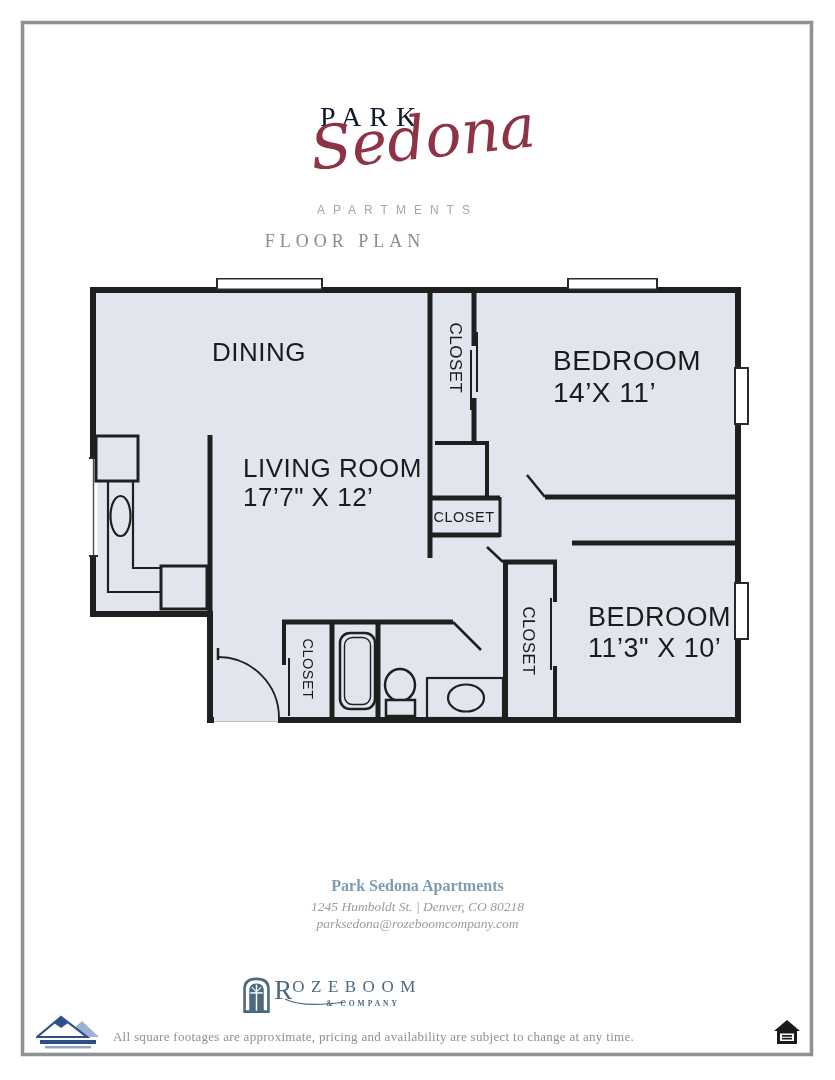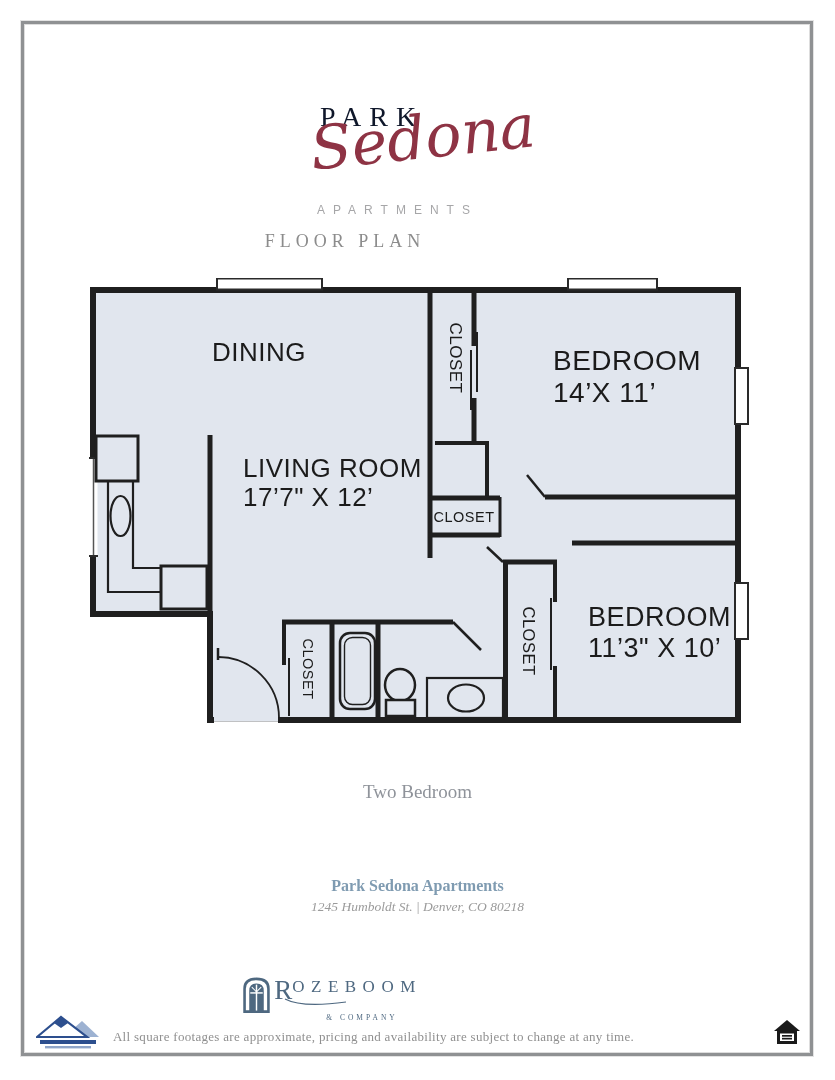--- a/index.html
+++ b/index.html
@@ -28,21 +28,21 @@
   .c-name{font-size:16px;font-weight:bold;color:#7f9bb1;margin-bottom:3px;}
   .c-line{font-size:13.5px;line-height:17px;font-style:italic;}
   .c-phone{margin-top:2px;}
 
   
   .rozeboom{position:absolute;top:977px;left:0;width:665px;display:flex;justify-content:center;}
   .rz-inner{display:flex;align-items:flex-start;position:relative;}
   .rz-text{position:relative;color:#4e6880;margin-left:4px;white-space:nowrap;}
   .rz-r{font-size:27px;line-height:27px;vertical-align:top;}
   .rz-rest{font-size:17px;letter-spacing:6.5px;vertical-align:2px;}
-  .rz-co{position:absolute;left:52px;top:36px;font-size:7.5px;letter-spacing:3px;font-weight:normal;
+  .rz-co{position:absolute;left:52px;top:22px;font-size:7.5px;letter-spacing:3px;font-weight:bold;
          font-family:"Liberation Serif",serif;}
   .rz-swoosh{position:absolute;left:10px;top:21px;}
 
   .disclaimer{position:absolute;top:1029px;left:0;width:747px;text-align:center;font-size:13px;
               color:#8f8f8f;letter-spacing:0.3px;}
   .mountain{position:absolute;left:36px;top:1014px;}
   .eho{position:absolute;left:772px;top:1018px;}
 </style>
 </head>
 <body>
@@ -132,26 +132,26 @@
     <text class="lbl" x="553" y="402" font-size="28">14’X 11’</text>
     <text class="lbl" x="588" y="626" font-size="27">BEDROOM</text>
     <text class="lbl" x="588" y="657" font-size="27">11’3" X 10’</text>
     <text class="lbl" x="456" y="364" font-size="17" text-anchor="middle" transform="rotate(90 456 358)">CLOSET</text>
     <text class="lbl" x="464" y="522" font-size="14.5" text-anchor="middle">CLOSET</text>
     <text class="lbl" x="529" y="647" font-size="16.5" text-anchor="middle" transform="rotate(90 529 641)">CLOSET</text>
     <text class="lbl" x="308" y="674" font-size="14.5" text-anchor="middle" transform="rotate(90 308 669)">CLOSET</text>
   </svg>
 
   <div class="summary">
-    <div>Two Bedroom</div>
   </div>
 
   <div class="contact">
     <div class="c-name">Park Sedona Apartments</div>
     <div class="c-line">1245 Humboldt St.  |  Denver, CO 80218</div>
+    <div class="c-line">parksedona@rozeboomcompany.com</div>
   </div>
 
   <div class="rozeboom">
     <div class="rz-inner">
       <svg width="27" height="36" viewBox="0 0 26 34">
         <path d="M1.5 33 V11 Q1.5 1.5 13 1.5 Q24.5 1.5 24.5 11 V33 Z" fill="none" stroke="#4e6880" stroke-width="2.5"></path>
         <path d="M6 33 V13 Q6 6 13 6 Q20 6 20 13 V33 Z" fill="#4e6880"></path>
         <line x1="13" y1="7" x2="13" y2="32" stroke="#ffffff" stroke-width="1.4"></line>
         <line x1="7" y1="15" x2="19" y2="15" stroke="#ffffff" stroke-width="1.4"></line>
         <line x1="13" y1="14" x2="8.5" y2="9.5" stroke="#ffffff" stroke-width="1"></line>

